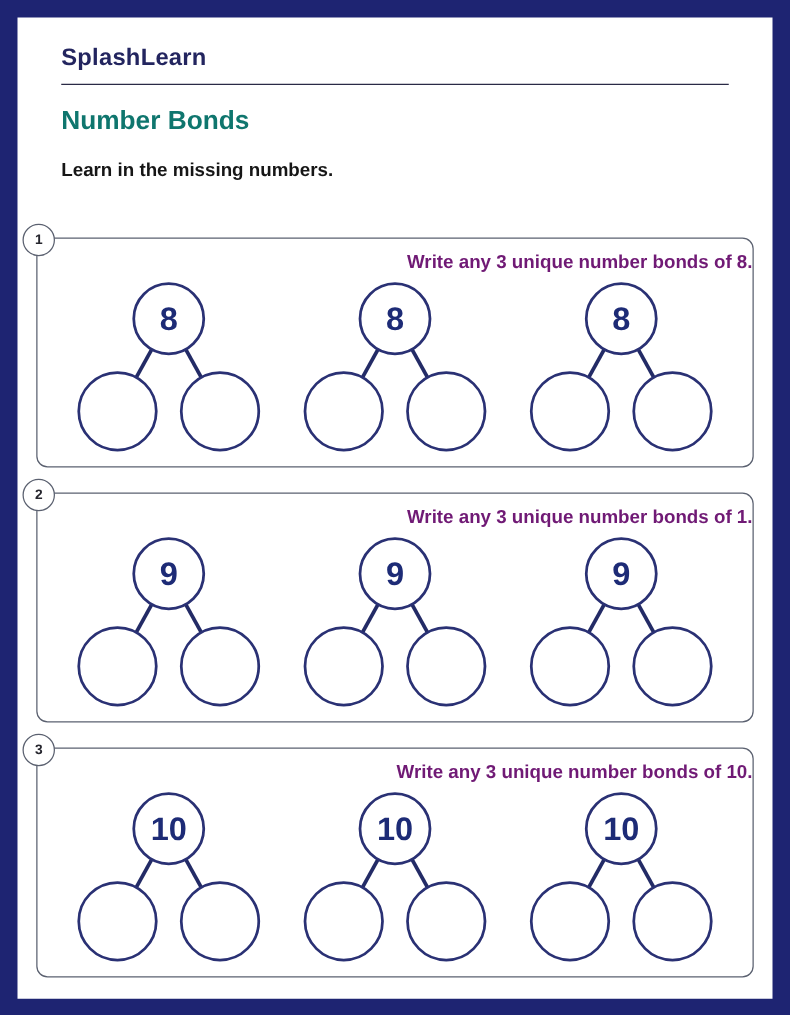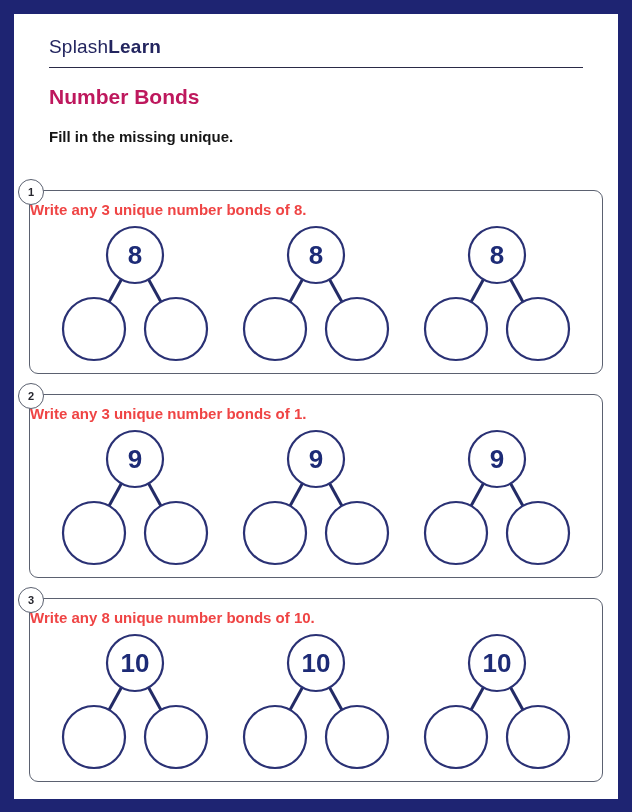--- a/index.html
+++ b/index.html
@@ -25,27 +25,27 @@
     margin: 0 20px;
     padding-top: 10px;
     border-bottom: 1.5px solid #2a2a46;
     padding-bottom: 9px;
   }
   .logo {
     font-size: 19px;
     color: #23255f;
     letter-spacing: 0.2px;
   }
-  .logo .logo-bold { font-weight: 400; }
+  .logo .logo-bold { font-weight: 700; }
   .logo .logo-regular { font-weight: 700; }
   .page-title {
     margin: 17px 20px 0 20px;
     font-size: 21px;
     font-weight: 700;
-    color: #be185d;
+    color: #0f766e;
   }
   .instruction {
     margin: 19px 20px 0 20px;
     font-size: 15px;
     font-weight: 700;
     color: #161616;
   }
   .sections { margin-top: 45px; }
   .qbox {
     position: relative;
@@ -66,24 +66,24 @@
     background: #ffffff;
     display: flex;
     align-items: center;
     justify-content: center;
     font-size: 11px;
     font-weight: 700;
     color: #26262e;
   }
   .qtitle {
     margin-top: 10px;
-    text-align: left;
+    text-align: right;
     font-size: 15px;
     font-weight: 700;
-    color: #ef4444;
+    color: #701a75;
   }
   .bonds {
     display: flex;
     justify-content: space-between;
     padding: 0 20px;
     margin-top: 5px;
   }
   .bond { width: 170px; height: 142px; }
   .bond svg { display: block; width: 170px; height: 142px; }
   .bond line {
@@ -110,21 +110,21 @@
   <div class="sheet">
 
     <div class="header">
       <div class="logo">
         <span class="logo-bold">Splash</span><span class="logo-regular">Learn</span>
       </div>
     </div>
 
     <div class="page-title">Number Bonds</div>
 
-    <div class="instruction">Fill in the missing unique.</div>
+    <div class="instruction">Learn in the missing numbers.</div>
 
     <div class="sections">
 
       <div class="qbox">
         <div class="badge">
           <span>1</span>
         </div>
         <div class="qtitle">Write any 3 unique number bonds of 8.</div>
         <div class="bonds">
           <div class="bond">
@@ -196,21 +196,21 @@
               <text x="85" y="41">9</text>
             </svg>
           </div>
         </div>
       </div>
 
       <div class="qbox">
         <div class="badge">
           <span>3</span>
         </div>
-        <div class="qtitle">Write any 8 unique number bonds of 10.</div>
+        <div class="qtitle">Write any 3 unique number bonds of 10.</div>
         <div class="bonds">
           <div class="bond">
             <svg viewBox="0 0 170 142">
               <line x1="71.4" y1="56.5" x2="59.0" y2="78.9"></line>
               <line x1="98.6" y1="56.5" x2="111.0" y2="78.9"></line>
               <circle cx="85" cy="32" r="28"></circle>
               <circle cx="44" cy="106" r="31"></circle>
               <circle cx="126" cy="106" r="31"></circle>
               <text x="85" y="41">10</text>
             </svg>

